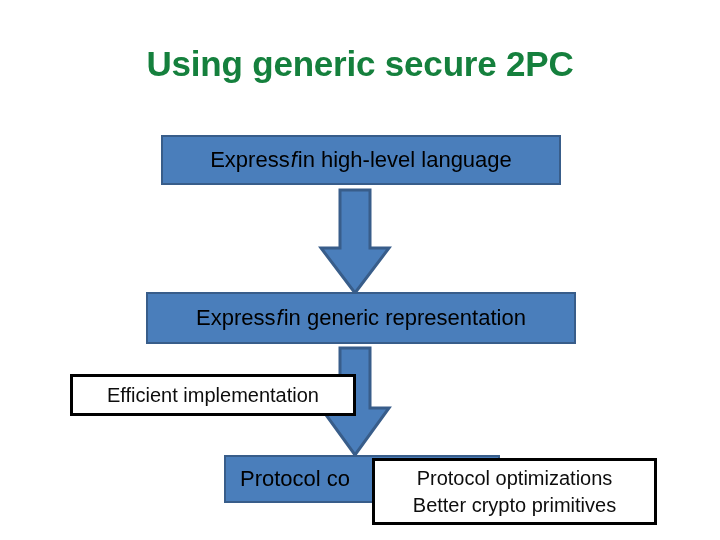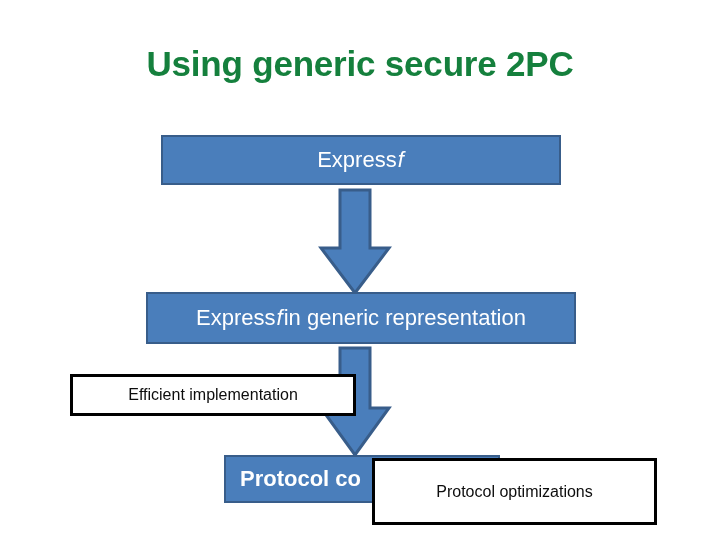--- a/index.html
+++ b/index.html
@@ -33,21 +33,21 @@
     letter-spacing: -0.2px;
     white-space: nowrap;
   }
 
   
   .blue-box {
     position: absolute;
     box-sizing: border-box;
     background: #4a7ebb;
     border: 2px solid #385d8a;
-    color: #ffffff;
+    color: #000000;
     display: flex;
     align-items: center;
     justify-content: center;
     font-size: 22px;
     line-height: 1.1;
     white-space: nowrap;
   }
   .blue-box .fvar {
     font-style: italic;
     padding: 0 1px;
@@ -65,21 +65,20 @@
     width: 430px;
     height: 52px;
   }
   #box-protocol {
     left: 224px;
     top: 455px;
     width: 276px;
     height: 48px;
     justify-content: flex-start;
     padding-left: 14px;
-    font-weight: bold;
   }
 
   
   .down-arrow {
     position: absolute;
   }
   #arrow-1 {
     left: 318px;
     top: 188px;
     width: 74px;
@@ -100,21 +99,21 @@
   
   .white-box {
     position: absolute;
     box-sizing: border-box;
     background: #ffffff;
     border: 3px solid #000000;
     color: #0d0d0d;
     display: flex;
     align-items: center;
     justify-content: center;
-    font-size: 16px;
+    font-size: 20px;
     line-height: 1.32;
     text-align: center;
   }
   #box-efficient {
     left: 70px;
     top: 374px;
     width: 286px;
     height: 42px;
     white-space: nowrap;
   }
@@ -133,20 +132,21 @@
 </head>
 <body>
 
 <div id="slide">
 
   <div id="slide-title">Using generic secure 2PC</div>
 
   <div id="box-highlevel" class="blue-box">
     <span>Express </span>
       <span class="fvar">f</span>
+      <span> in high-level language</span>
   </div>
 
   <div id="arrow-1" class="down-arrow">
     <svg viewBox="0 0 74 108" preserveAspectRatio="none">
       <polygon points="22,2 52,2 52,60 71,60 37,105 3,60 22,60" fill="#4a7ebb" stroke="#385d8a" stroke-width="3" stroke-linejoin="miter"></polygon>
     </svg>
   </div>
 
   <div id="box-representation" class="blue-box">
     <span>Express </span>
@@ -163,15 +163,16 @@
   <div id="box-protocol" class="blue-box">
     <span>Protocol co</span>
   </div>
 
   <div id="box-efficient" class="white-box">
     <span>Efficient implementation</span>
   </div>
 
   <div id="box-optimizations" class="white-box">
     <span class="line">Protocol optimizations</span>
+    <span class="line">Better crypto primitives</span>
   </div>
 
 </div>
 
 </body></html>

